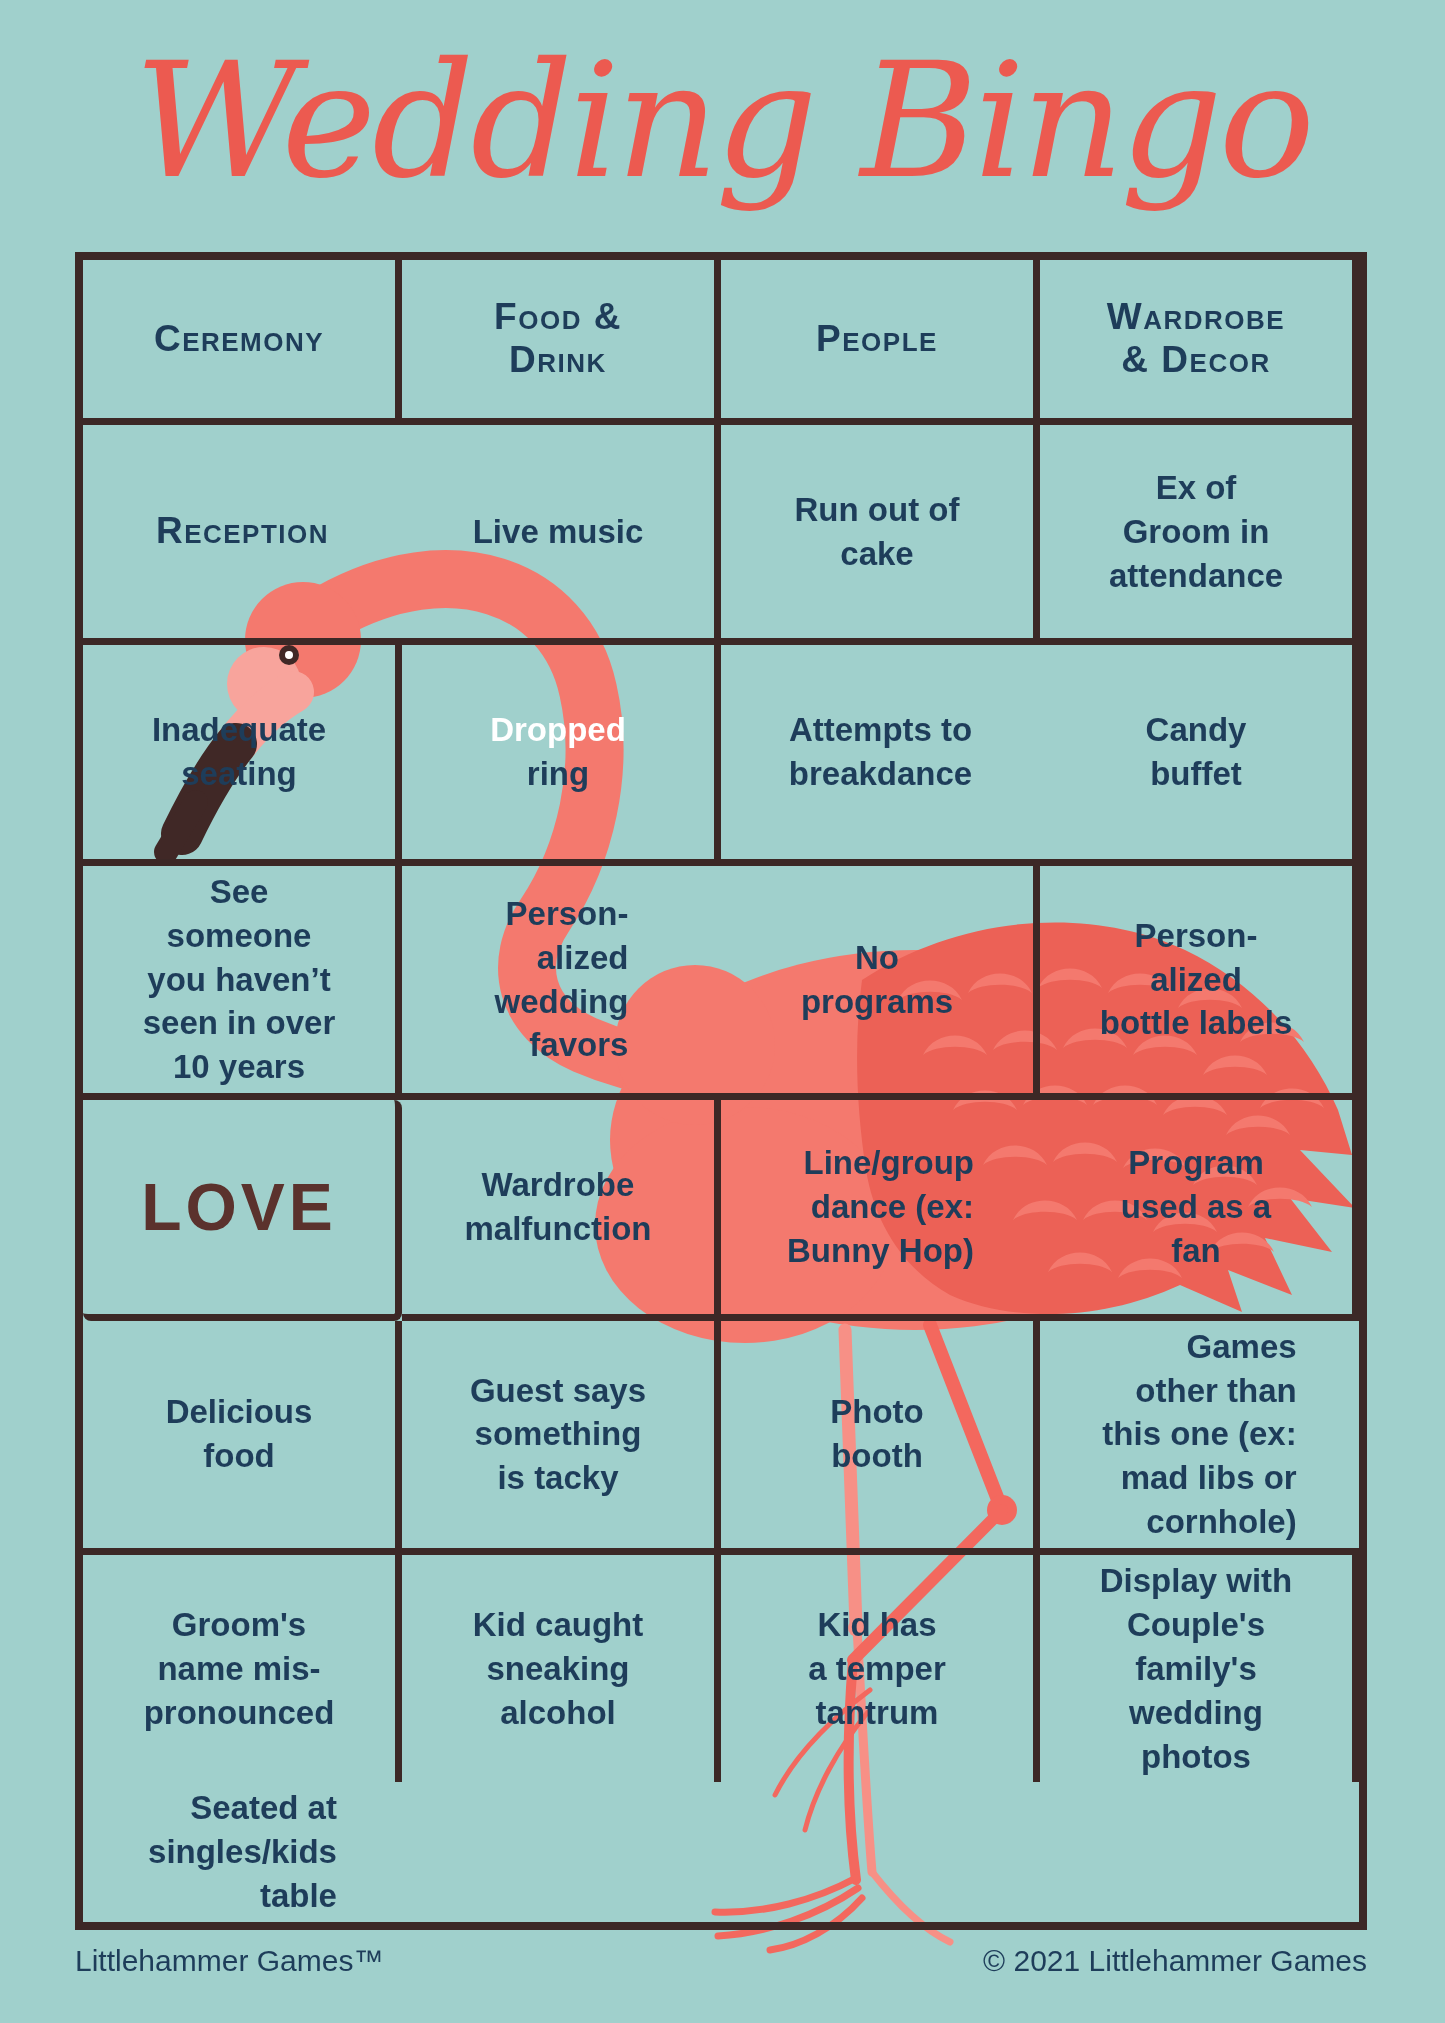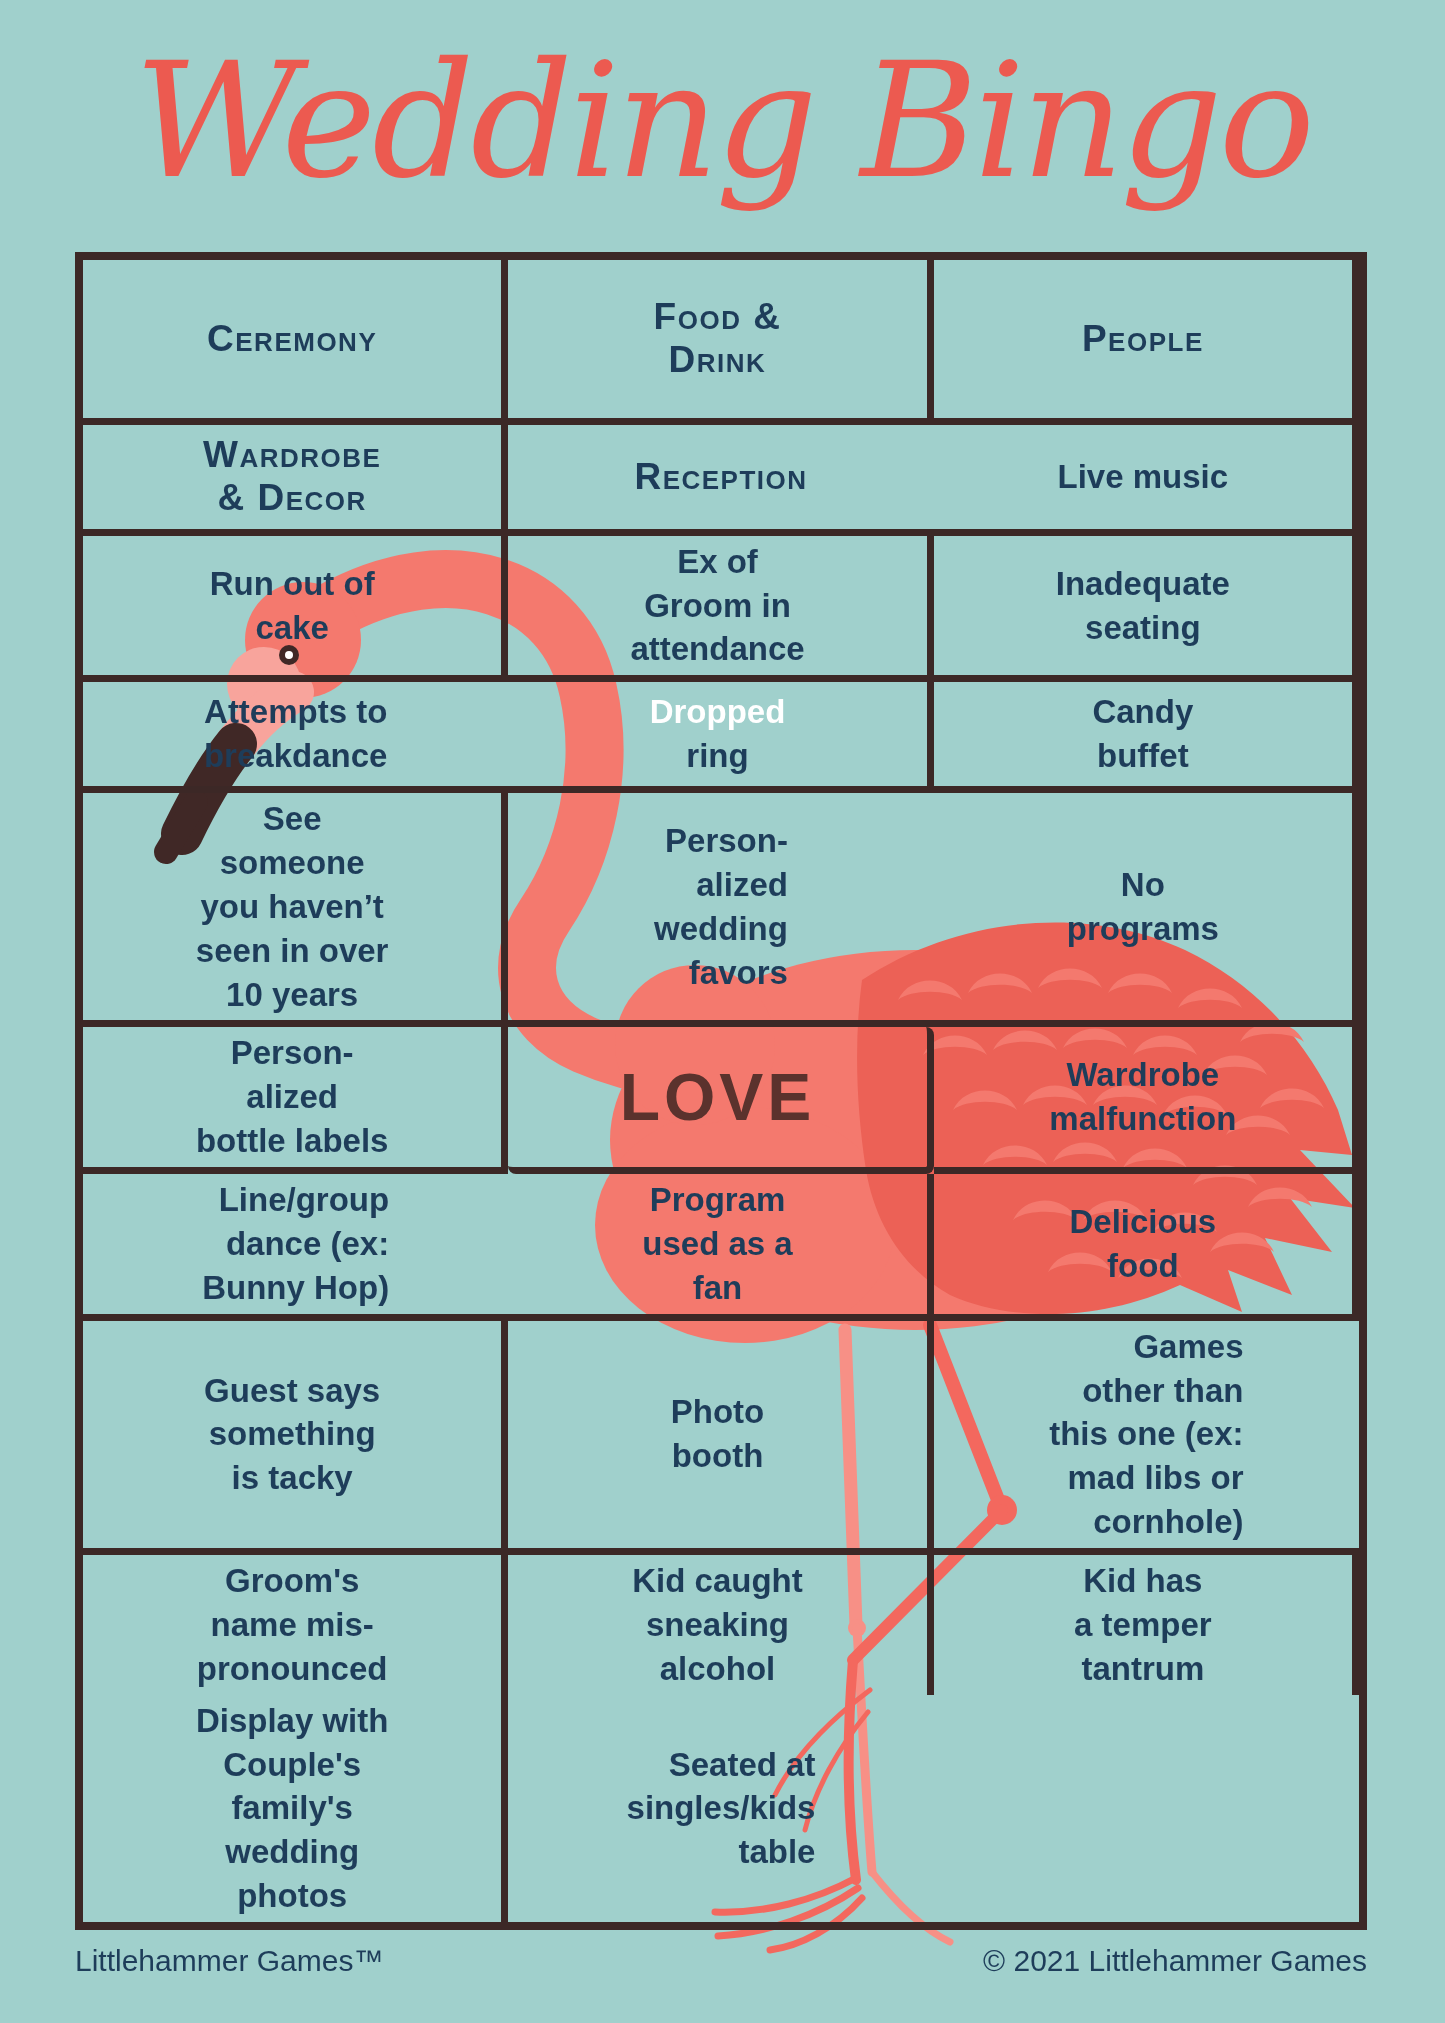--- a/index.html
+++ b/index.html
@@ -10,21 +10,21 @@
   html,body{margin:0;padding:0;background:var(--bg);}
   .page{position:relative;width:1445px;height:2023px;background:var(--bg);
         overflow:hidden;font-family:"Liberation Sans",sans-serif;}
   .title{position:absolute;top:21px;left:0;width:100%;text-align:center;
          font-family:"DejaVu Serif",serif;font-style:italic;
          font-size:160px;line-height:1.25;color:var(--title);
          letter-spacing:-4px;z-index:3;pointer-events:none;}
   .flamingo{position:absolute;left:0;top:0;width:1445px;height:2023px;z-index:1;}
   .grid{position:absolute;left:75px;top:252px;width:1292px;height:1678px;
         box-sizing:border-box;border:8px solid var(--line);
-        display:grid;grid-template-columns:repeat(3,1fr);
+        display:grid;grid-template-columns:repeat(4,1fr);
         grid-template-rows:165px repeat(5,1fr);z-index:2;}
   .cell{border-right:7px solid var(--line);border-bottom:7px solid var(--line);
         box-sizing:border-box;display:flex;align-items:center;justify-content:center;
         flex-direction:column;text-align:center;white-space:pre-line;
         color:var(--navy);font-size:33px;line-height:1.33;font-weight:600;
         padding:4px 8px;}
   .cell.no-r{border-right:none;text-align:right;}
   .cell.no-b{border-bottom:none;}
   .cell.header{font-weight:700;font-variant:small-caps;font-size:37px;
                line-height:1.15;letter-spacing:1.5px;}
@@ -128,23 +128,23 @@
 &amp; Decor</div>
       <div class="cell header no-r">Reception</div>
       <div class="cell">Live music</div>
       <div class="cell">Run out of
 cake</div>
       <div class="cell">Ex of
 Groom in
 attendance</div>
       <div class="cell">Inadequate
 seating</div>
+      <div class="cell cell-dropped"><span class="white-text">Dropped</span><span>ring</span></div>
       <div class="cell no-r">Attempts to
 breakdance</div>
-      <div class="cell cell-dropped"><span class="white-text">Dropped</span><span>ring</span></div>
       <div class="cell">Candy
 buffet</div>
       <div class="cell">See
 someone
 you haven’t
 seen in over
 10 years</div>
       <div class="cell no-r">Person-
 alized
 wedding

